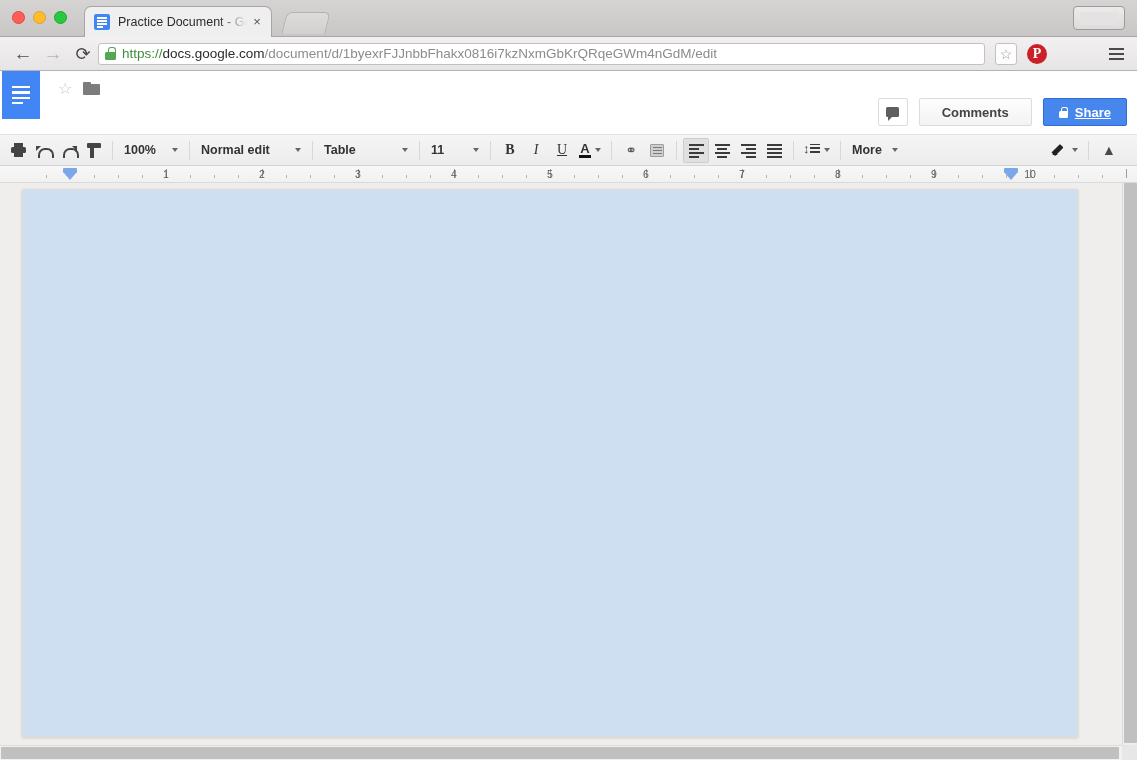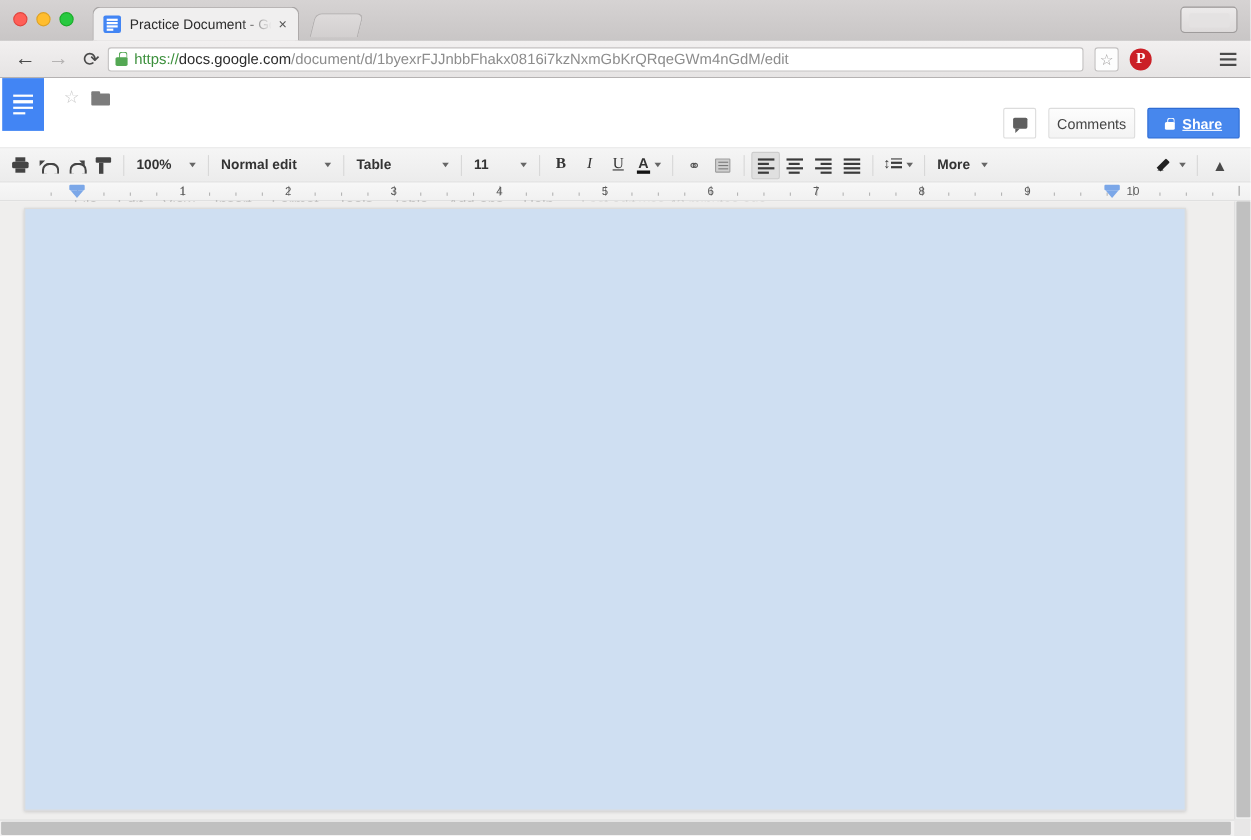--- a/index.html
+++ b/index.html
@@ -189,22 +189,22 @@
   }
   .bubble {
     width: 13px; height: 10px; background: #5f5f5f; border-radius: 1.5px;
     position: relative;
   }
   .bubble::after {
     content: ""; position: absolute; left: 2px; top: 10px;
     border-left: 4px solid #5f5f5f; border-bottom: 4px solid transparent;
   }
   .comments-btn {
-    height: 28px; padding: 0 7px; border: 1px solid #dcdcdc; border-radius: 2px;
-    background: linear-gradient(#fdfdfd,#f3f3f3); font-size: 13px; font-weight: normal;
+    height: 28px; padding: 0 22px; border: 1px solid #dcdcdc; border-radius: 2px;
+    background: linear-gradient(#fdfdfd,#f3f3f3); font-size: 13px; font-weight: bold;
     color: #444; display: flex; align-items: center;
   }
   .share-btn {
     height: 28px; padding: 0 15px; border: 1px solid #2f6cd3; border-radius: 2px;
     background: #4787ed; font-size: 13px; font-weight: bold; color: #fff;
     display: flex; align-items: center; gap: 7px; text-decoration: underline;
   }
   .share-lock { width: 9px; height: 11px; position: relative; display: inline-block; }
   .share-lock::before {
     content: ""; position: absolute; left: 0; bottom: 0; width: 9px; height: 6.5px;

